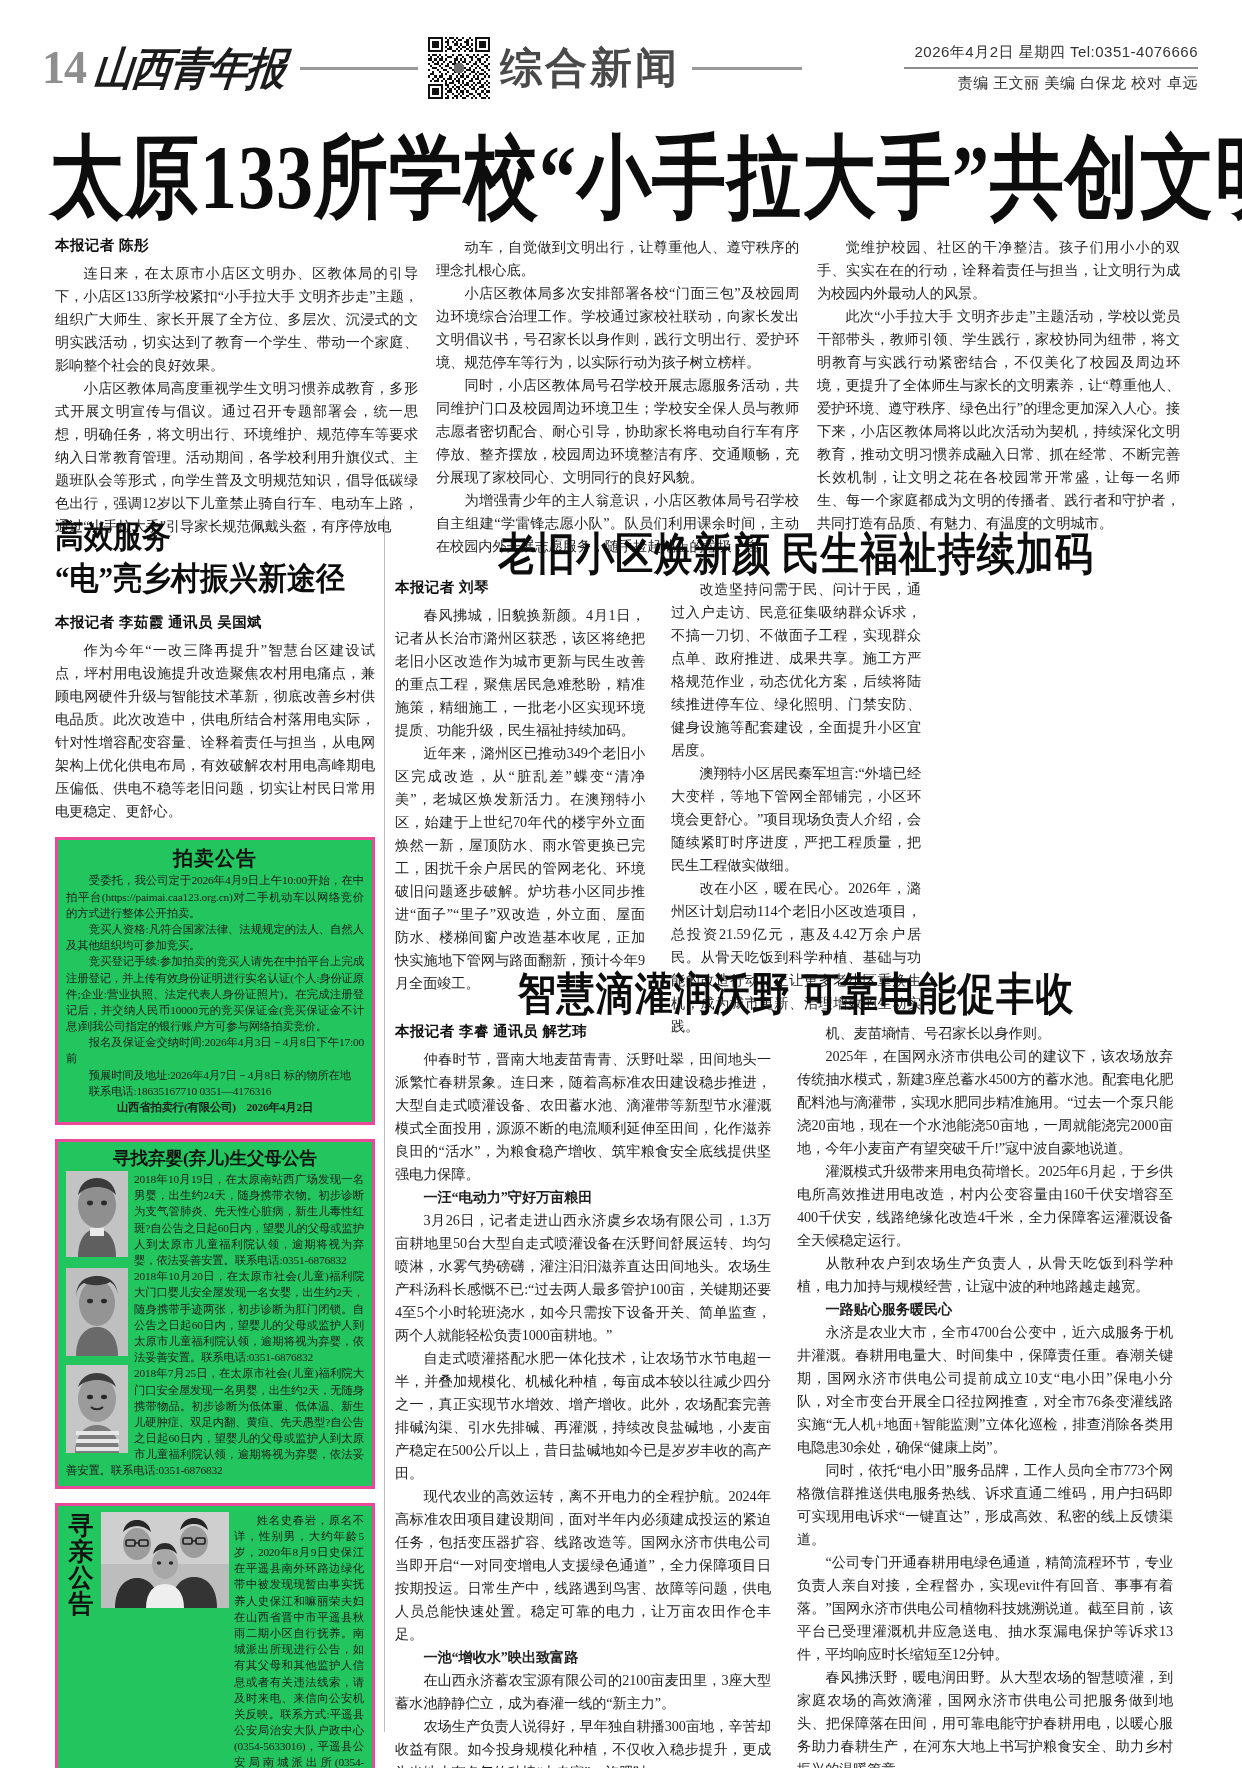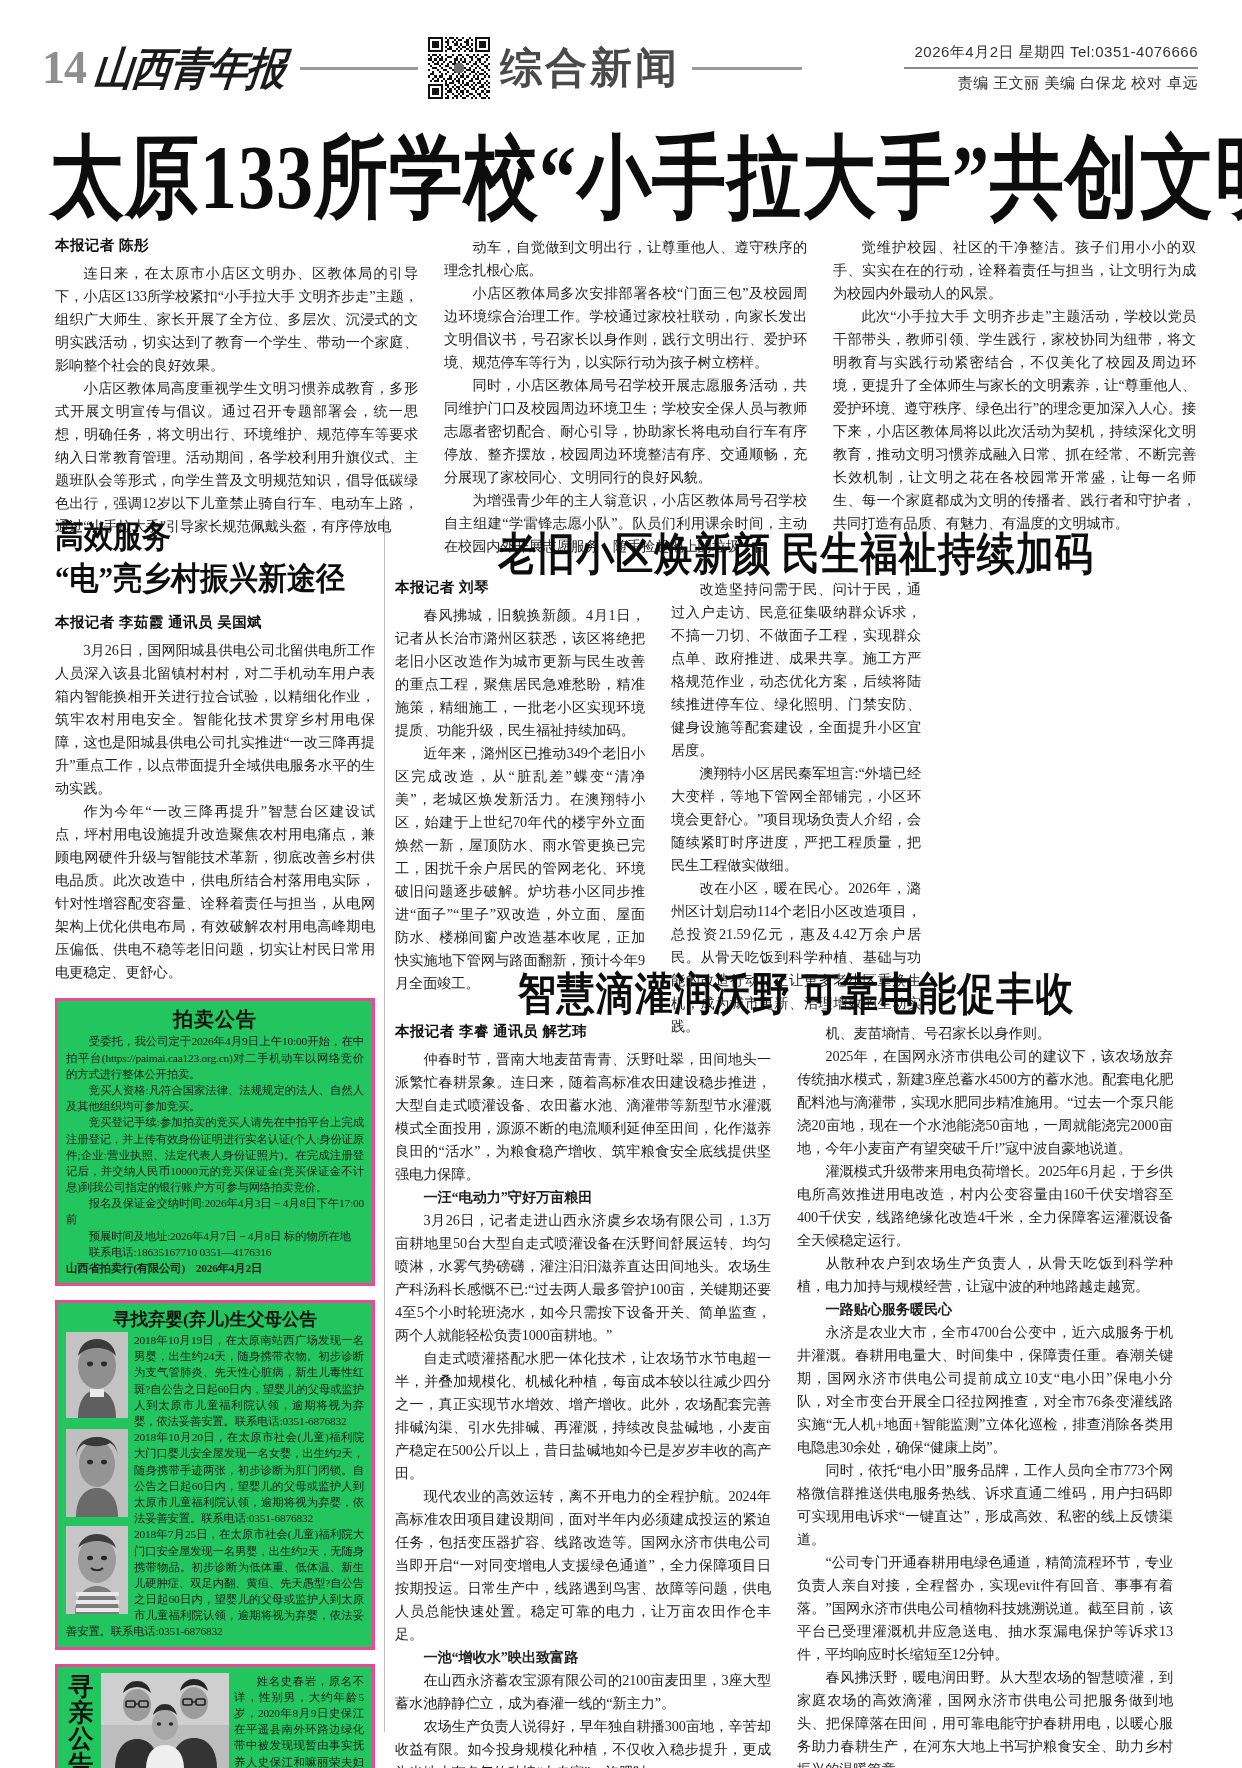--- a/index.html
+++ b/index.html
@@ -152,21 +152,21 @@
     letter-spacing: 0.2px;
   }
 
   
   .a1 {
     position: absolute;
     left: 55px;
     top: 236px;
     width: 1142px;
     display: flex;
-    gap: 26px;
+    gap: 18px;
   }
   .a1 .col { width: 363px; }
   .a1 .col.c2, .a1 .col.c3 { padding-top: 0; }
 
   
   .left-col {
     position: absolute;
     left: 55px;
     top: 516px;
     width: 320px;
@@ -207,21 +207,21 @@
     margin: 0;
     font-family: "Liberation Serif", serif;
     font-size: 11.4px;
     line-height: 1.42;
     text-align: justify;
     color: #1c1c1c;
     text-indent: 2em;
     letter-spacing: -0.2px;
   }
   .notice p.noind { text-indent: 0; }
-  .notice p.center { text-align: left; text-indent: 0; font-weight: 700; }
+  .notice p.center { text-align: center; text-indent: 0; font-weight: 700; }
 
   
   .photo-row { overflow: hidden; }
   .photo {
     float: left;
     width: 62px;
     height: 86px;
     margin: 0 6px 1px 0;
     background: #b9b9b9;
     position: relative;
@@ -598,21 +598,20 @@
     </div>
   </div>
 
   <div class="left-col">
     <div class="headline-2">
       <div>高效服务</div>
       <div>“电”亮乡村振兴新途径</div>
     </div>
     <div class="body-col">
       <div class="byline">本报记者 李茹霞  通讯员 吴国斌</div>
-      <p>3月26日，国网阳城县供电公司北留供电所工作人员深入该县北留镇村村村，对二手机动车用户表箱内智能换相开关进行拉合试验，以精细化作业，筑牢农村用电安全。智能化技术贯穿乡村用电保障，这也是阳城县供电公司扎实推进“一改三降再提升”重点工作，以点带面提升全域供电服务水平的生动实践。</p>
       <p>作为今年“一改三降再提升”智慧台区建设试点，坪村用电设施提升改造聚焦农村用电痛点，兼顾电网硬件升级与智能技术革新，彻底改善乡村供电品质。此次改造中，供电所结合村落用电实际，针对性增容配变容量、诠释着责任与担当，从电网架构上优化供电布局，有效破解农村用电高峰期电压偏低、供电不稳等老旧问题，切实让村民日常用电更稳定、更舒心。</p>
     </div>
 
     <div class="notice">
       <div class="notice-title">拍卖公告</div>
       <p>受委托，我公司定于2026年4月9日上午10:00开始，在中拍平台(https://paimai.caa123.org.cn)对二手机动车以网络竞价的方式进行整体公开拍卖。</p>
       <p>竞买人资格:凡符合国家法律、法规规定的法人、自然人及其他组织均可参加竞买。</p>
       <p>竞买登记手续:参加拍卖的竞买人请先在中拍平台上完成注册登记，并上传有效身份证明进行实名认证(个人:身份证原件;企业:营业执照、法定代表人身份证照片)。在完成注册登记后，并交纳人民币10000元的竞买保证金(竞买保证金不计息)到我公司指定的银行账户方可参与网络拍卖竞价。</p>
       <p>报名及保证金交纳时间:2026年4月3日－4月8日下午17:00前</p>
       <p>预展时间及地址:2026年4月7日－4月8日  标的物所在地</p>

